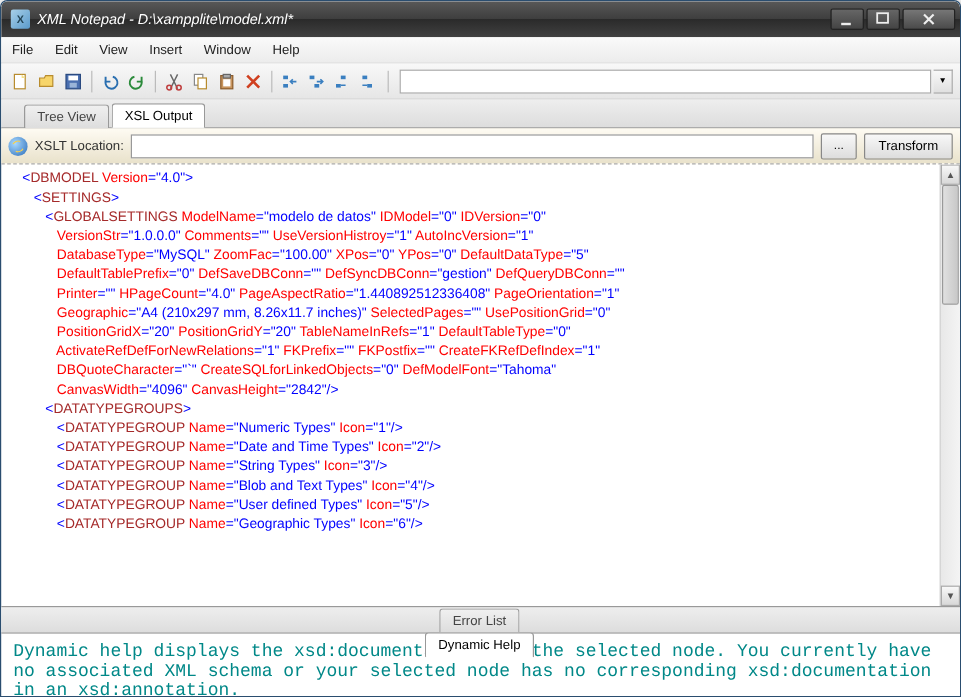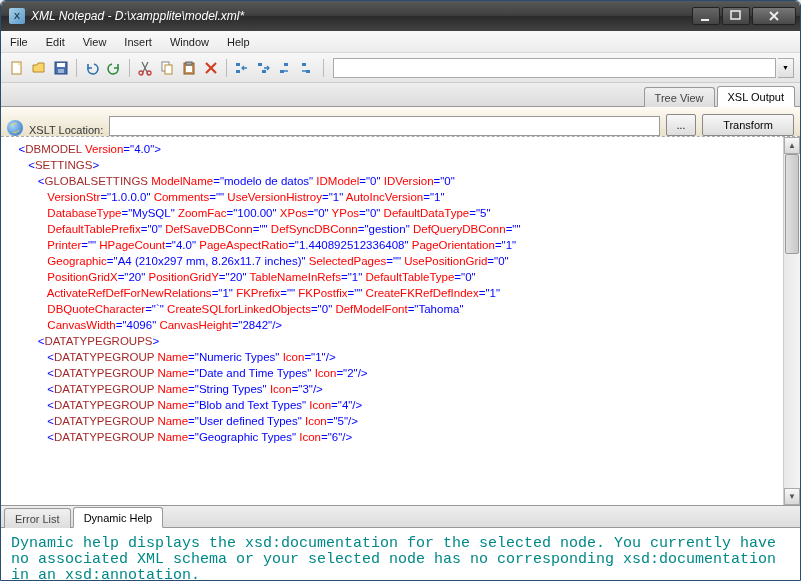--- a/index.html
+++ b/index.html
@@ -11,42 +11,42 @@
 .win-btns { display: flex; gap: 2px; }
 .win-btn { width: 28px; height: 18px; background: linear-gradient(to bottom, #666, #444); border: 1px solid #222; border-radius: 2px; color: #eee; display: flex; align-items: center; justify-content: center; font-size: 10px; cursor: pointer; }
 .win-btn.close { width: 44px; background: linear-gradient(to bottom, #777, #4a4a4a); }
 .menubar { height: 22px; background: linear-gradient(to bottom, #fafafa, #ececec); display: flex; align-items: center; padding: 0 0; border-bottom: 1px solid #d8d8d8; }
 .menu-item { padding: 3px 9px; cursor: pointer; font-size: 11px; color: #222; }
 .toolbar { height: 30px; background: linear-gradient(to bottom, #f8f8f8, #e6e6e6); display: flex; align-items: center; padding: 0 6px; gap: 2px; border-bottom: 1px solid #ccc; }
 .tb-btn { width: 20px; height: 20px; display: flex; align-items: center; justify-content: center; cursor: pointer; border-radius: 2px; }
 .tb-sep { width: 1px; height: 18px; background: #bbb; margin: 0 3px; }
 .tb-input { flex: 1; height: 20px; border: 1px solid #aaa; background: #fff; margin-left: 4px; padding: 0 4px; }
 .tb-dd { width: 16px; height: 20px; border: 1px solid #aaa; border-left: none; background: linear-gradient(to bottom,#f8f8f8,#e0e0e0); display: flex; align-items: center; justify-content: center; font-size: 7px; cursor: pointer; }
-.main-tabs { height: 24px; background: linear-gradient(to bottom, #eee, #ddd); display: flex; align-items: flex-end; padding: 0 3px; border-bottom: 1px solid #999; justify-content: flex-end; }
+.main-tabs { height: 24px; background: linear-gradient(to bottom, #eee, #ddd); display: flex; align-items: flex-end; padding: 0 19px; border-bottom: 1px solid #999; }
 .main-tab { padding: 4px 10px 3px; background: linear-gradient(to bottom, #f0f0f0, #ddd); border: 1px solid #999; border-bottom: none; border-radius: 3px 3px 0 0; margin-right: 2px; font-size: 11px; cursor: pointer; position: relative; top: 1px; color: #444; }
 .main-tab.active { background: #fff; border-bottom: 1px solid #fff; color: #000; }
-.xslt-bar { height: 30px; background: linear-gradient(to bottom, #fefbf3, #e9e2cb); display: flex; align-items: flex-end; padding: 0 6px; gap: 6px; border-bottom: 1px dashed #aaa; }
+.xslt-bar { height: 30px; background: linear-gradient(to bottom, #fefbf3, #e9e2cb); display: flex; align-items: center; padding: 0 6px; gap: 6px; border-bottom: 1px dashed #aaa; }
 .ie-icon { width: 16px; height: 16px; border-radius: 50%; background: radial-gradient(circle at 35% 35%, #a8d8ff, #2a6db8); position: relative; }
 .ie-icon::after { content: ""; position: absolute; inset: 3px; border: 1.5px solid #f9cf4a; border-left-color: transparent; border-right-color: transparent; border-radius: 50%; transform: rotate(-20deg); }
 .xslt-label { font-size: 11px; color: #333; }
 .xslt-input { flex: 1; height: 20px; border: 1px solid #999; background: #fff; padding: 0 4px; }
 .xslt-browse { width: 30px; height: 22px; border: 1px solid #888; background: linear-gradient(to bottom,#f8f8f8,#ddd); border-radius: 2px; cursor: pointer; font-size: 10px; display:flex; align-items:center; justify-content:center; }
-.xslt-transform { width: 92px; height: 22px; border: 1px solid #888; background: linear-gradient(to bottom,#f8f8f8,#ddd); border-radius: 2px; cursor: pointer; font-size: 11px; display:flex; align-items:center; justify-content:center; }
+.xslt-transform { width: 74px; height: 22px; border: 1px solid #888; background: linear-gradient(to bottom,#f8f8f8,#ddd); border-radius: 2px; cursor: pointer; font-size: 11px; display:flex; align-items:center; justify-content:center; }
 .content { flex: 1; display: flex; overflow: hidden; }
 .xml-pane { flex: 1; padding: 4px 8px; font-family: Verdana, sans-serif; font-size: 11.5px; line-height: 16px; overflow: hidden; white-space: nowrap; }
 .ln { white-space: pre; }
 .pu { color: #0000ff; }
 .el { color: #a52a2a; }
 .at { color: #ff0000; }
 .av { color: #0000ff; }
 .vtrack { width: 17px; background: linear-gradient(to right,#e8e8e8,#f4f4f4); border-left: 1px solid #ccc; display: flex; flex-direction: column; }
 .vbtn { height: 17px; background: linear-gradient(to bottom,#f8f8f8,#d8d8d8); border: 1px solid #aaa; display: flex; align-items: center; justify-content: center; font-size: 8px; color: #555; cursor: pointer; }
 .vspace { flex: 1; position: relative; }
 .vthumb { position: absolute; top: 0; left: 1px; right: 1px; height: 100px; background: linear-gradient(to right,#e0e0e0,#c8c8c8); border: 1px solid #999; border-radius: 2px; }
-.bottom-tabs { height: 23px; background: linear-gradient(to bottom,#eee,#ddd); display: flex; align-items: center; padding: 0 3px; border-top: 1px solid #999; border-bottom: 1px solid #999; }
+.bottom-tabs { height: 23px; background: linear-gradient(to bottom,#eee,#ddd); display: flex; align-items: center; padding: 0 3px; border-top: 1px solid #999; border-bottom: 1px solid #999; flex-direction: column; }
 .help-pane { height: 52px; padding: 8px 10px; font-family: "Courier New", monospace; font-size: 15px; color: #008888; line-height: 16px; }
 .ic { width: 16px; height: 16px; display: block; }
 </style>
 </head>
 <body>
 
 <div class="window">
 
   <div class="titlebar">
     <span class="titlebar-icon">X</span>

